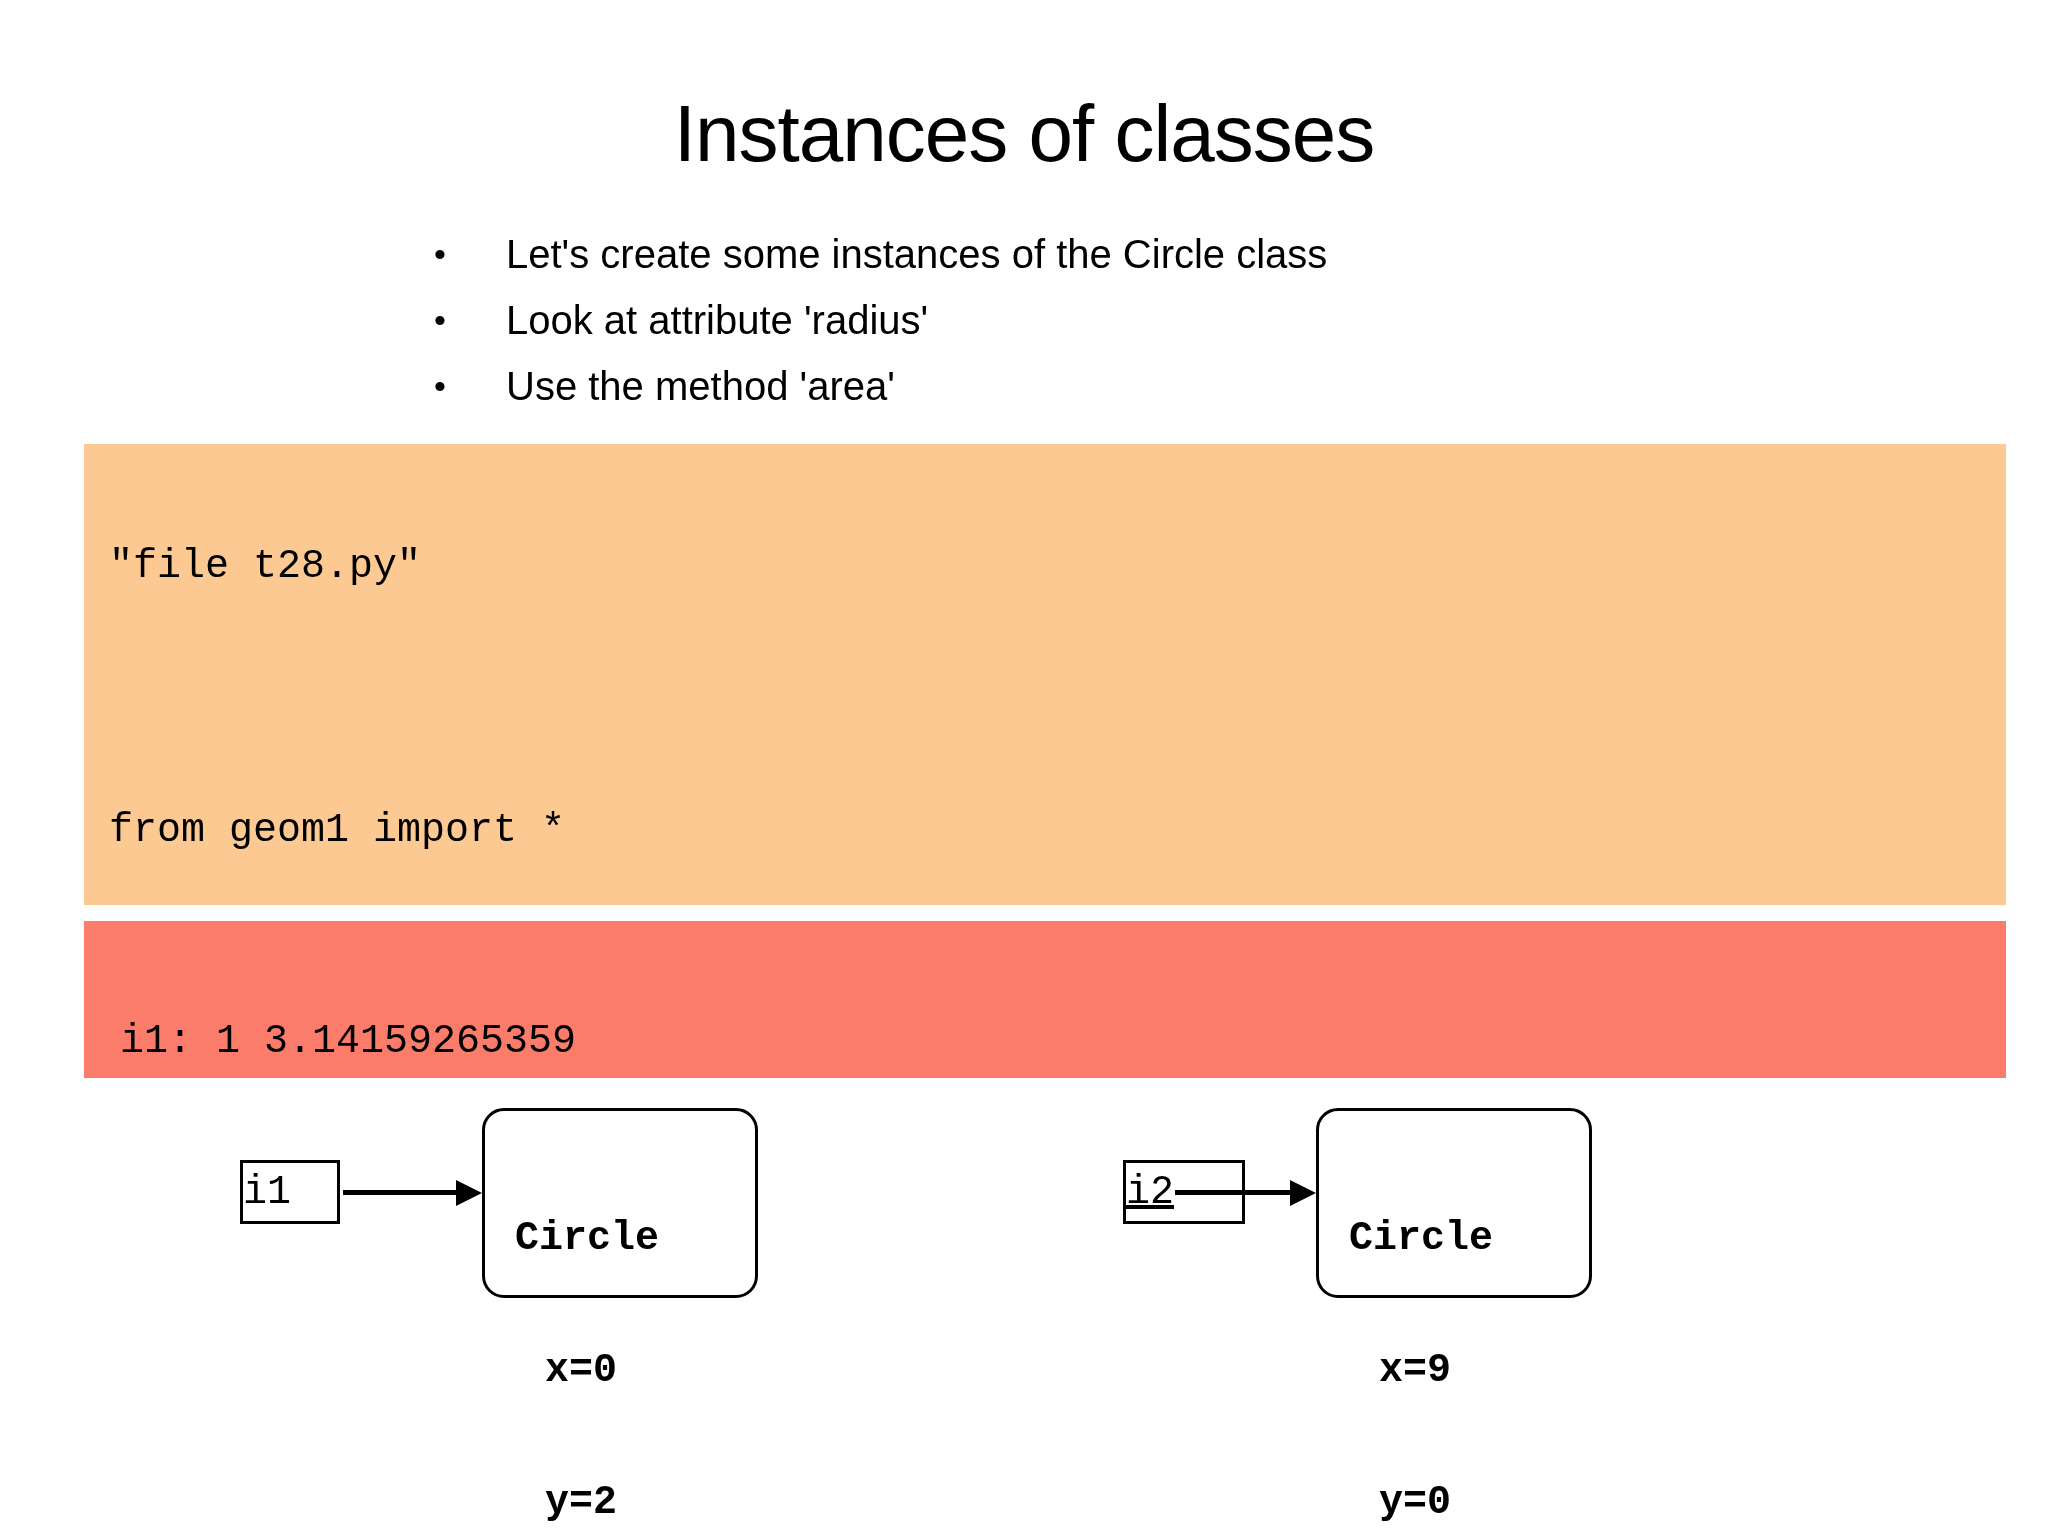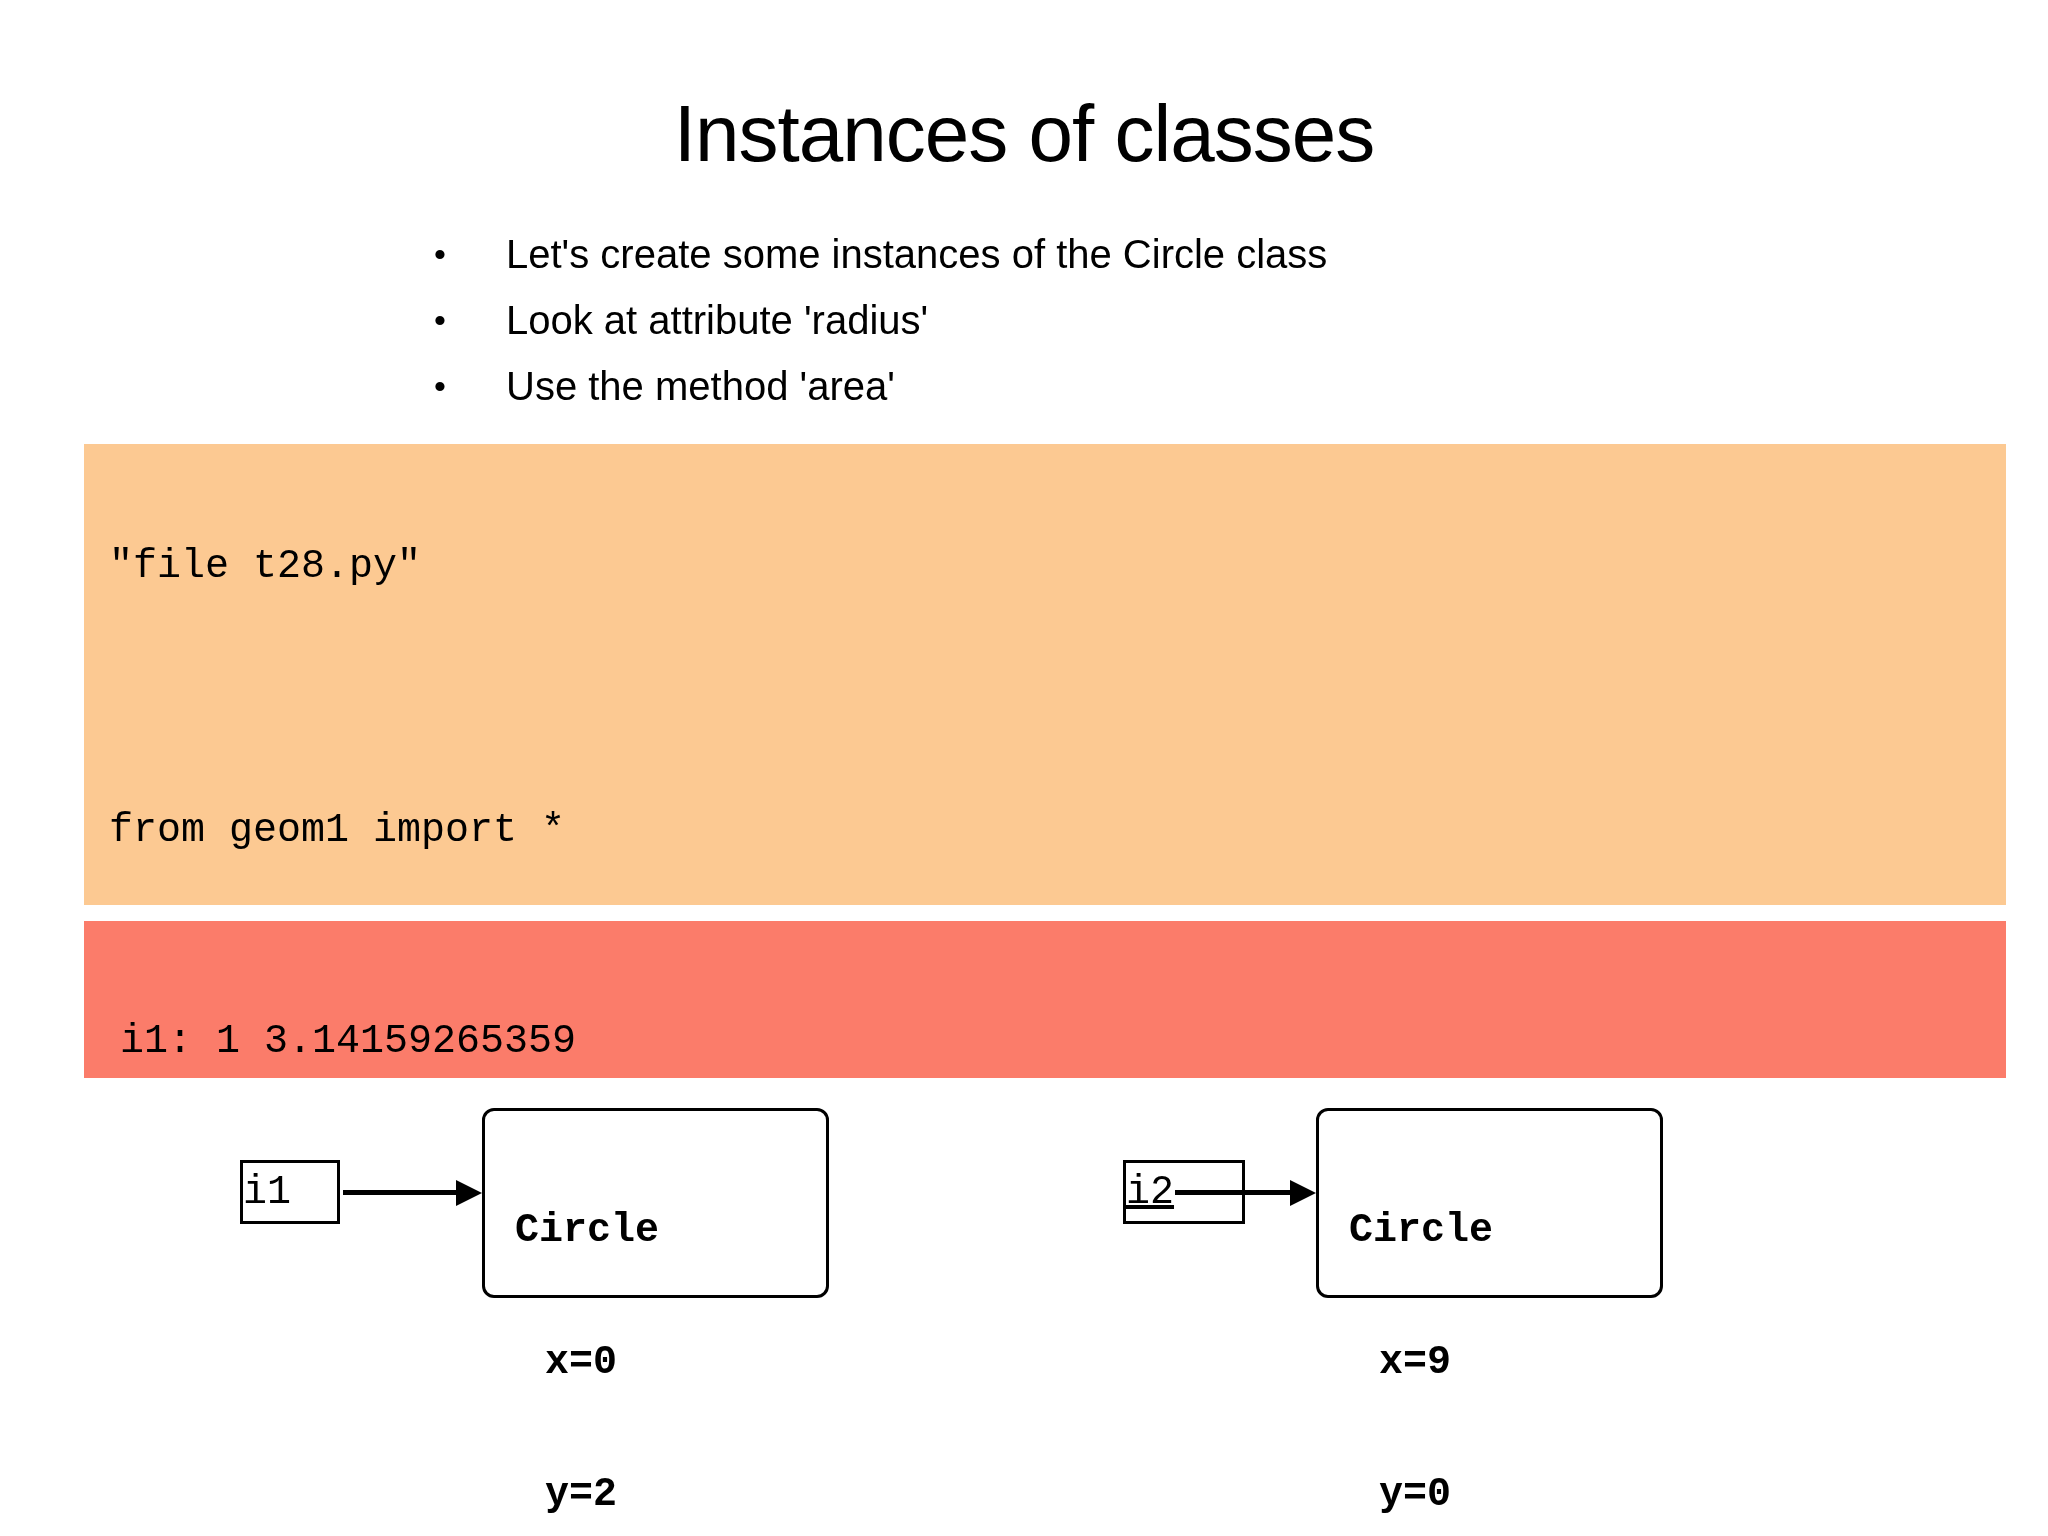--- a/index.html
+++ b/index.html
@@ -77,25 +77,25 @@
   }
   .arrow-head {
     position: absolute;
     width: 0; height: 0;
     border-top: 13px solid transparent;
     border-bottom: 13px solid transparent;
     border-left: 26px solid #000;
   }
   .round-rect {
     position: absolute;
-    width: 347px; height: 190px;
+    width: 276px; height: 190px;
     border: 3px solid #000;
-    border-radius: 12px;
+    border-radius: 22px;
     background: #fff;
-    padding: 10px 0 0 30px;
+    padding: 18px 0 0 30px;
     font-family: "Liberation Mono", "DejaVu Sans Mono", monospace;
     font-size: 40px;
     line-height: 44px;
     white-space: pre;
   }
   .class-name { font-weight: 700; height: 44px; }
   .attr-line { height: 44px; padding-left: 30px; font-weight: bold; }
 </style>
 </head>
 <body>

